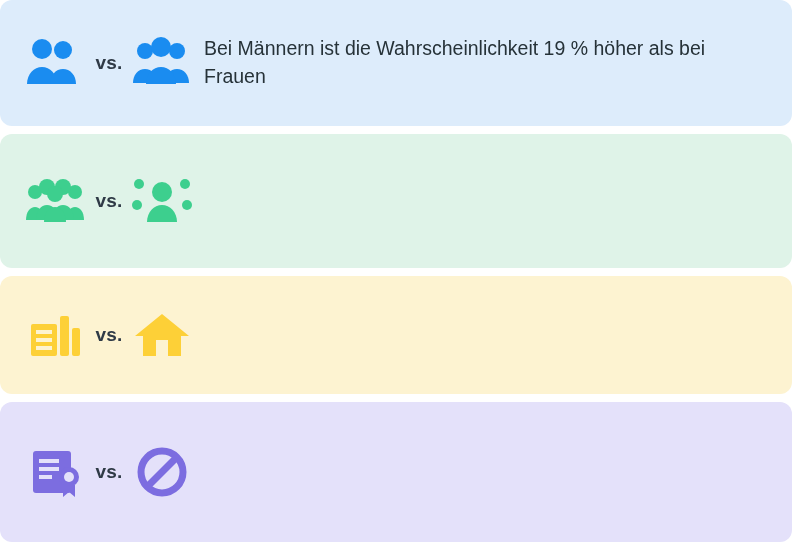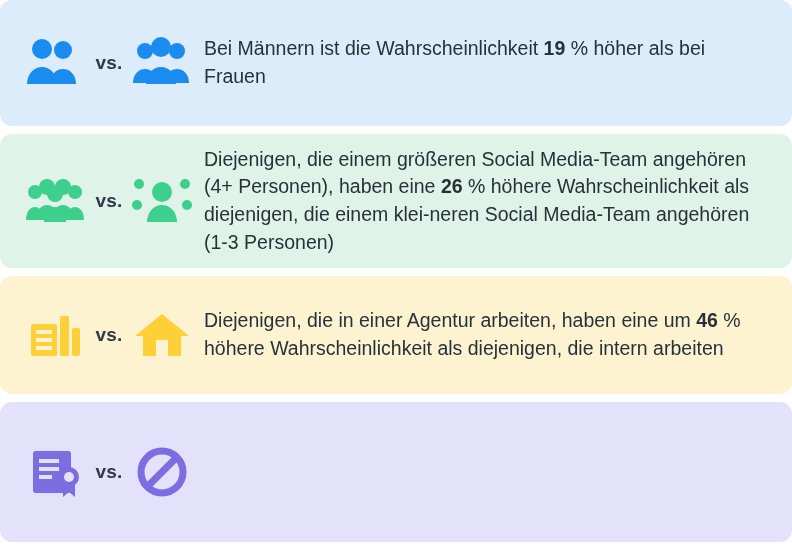--- a/index.html
+++ b/index.html
@@ -57,21 +57,21 @@
     letter-spacing: 0.2px;
   }
   .text {
     flex: 1;
     font-size: 19.5px;
     line-height: 1.42;
     color: #263238;
     padding-left: 6px;
     padding-right: 4px;
   }
-  .text b { font-weight: bold; }
+  .text b { font-weight: normal; }
   svg { display: block; }
 </style>
 </head>
 <body>
 
 <div id="infographic">
 
   <div class="row row-1">
     <div class="icons">
       <div class="icon-slot">
@@ -128,23 +128,20 @@
             <circle cx="31" cy="20" r="10"></circle>
             <path d="M16 50c0-10 7-17 15-17s15 7 15 17z"></path>
             <circle cx="8" cy="12" r="5"></circle>
             <circle cx="54" cy="12" r="5"></circle>
             <circle cx="6" cy="33" r="5"></circle>
             <circle cx="56" cy="33" r="5"></circle>
           </g>
         </svg>
       </div>
     </div>
-    <div class="text">
-      <span>Diejenigen, die einem größeren Social Media-Team angehören (4+ Personen), haben eine </span><b>26</b><span> % höhere Wahrscheinlichkeit als diejenigen, die einem klei-neren Social Media-Team angehören (1-3 Personen)</span>
-    </div>
   </div>
 
   <div class="row row-3">
     <div class="icons">
       <div class="icon-slot">
         <svg width="62" height="58" viewBox="0 0 62 58" aria-hidden="true">
           <g fill="#fdd037">
             <rect x="6" y="18" width="26" height="32" rx="2"></rect>
             <rect x="35" y="10" width="9" height="40" rx="2"></rect>
             <rect x="47" y="22" width="8" height="28" rx="2"></rect>
@@ -158,23 +155,20 @@
       </div>
       <span class="vs">vs.</span>
       <div class="icon-slot">
         <svg width="62" height="58" viewBox="0 0 62 58" aria-hidden="true">
           <g fill="#fdd037">
             <path d="M31 8 L58 30 L50 30 L50 50 L12 50 L12 30 L4 30 Z"></path>
           </g>
           <rect x="25" y="34" width="12" height="16" fill="#fdf3d1"></rect>
         </svg>
       </div>
-    </div>
-    <div class="text">
-      <span>Diejenigen, die in einer Agentur arbeiten, haben eine um </span><b>46</b><span> % höhere Wahrscheinlichkeit als diejenigen, die intern arbeiten</span>
     </div>
   </div>
 
   <div class="row row-4">
     <div class="icons">
       <div class="icon-slot">
         <svg width="62" height="58" viewBox="0 0 62 58" aria-hidden="true">
           <rect x="8" y="8" width="38" height="42" rx="3" fill="#7c6de0"></rect>
           <g fill="#e4e1fa">
             <rect x="14" y="16" width="20" height="4"></rect>

